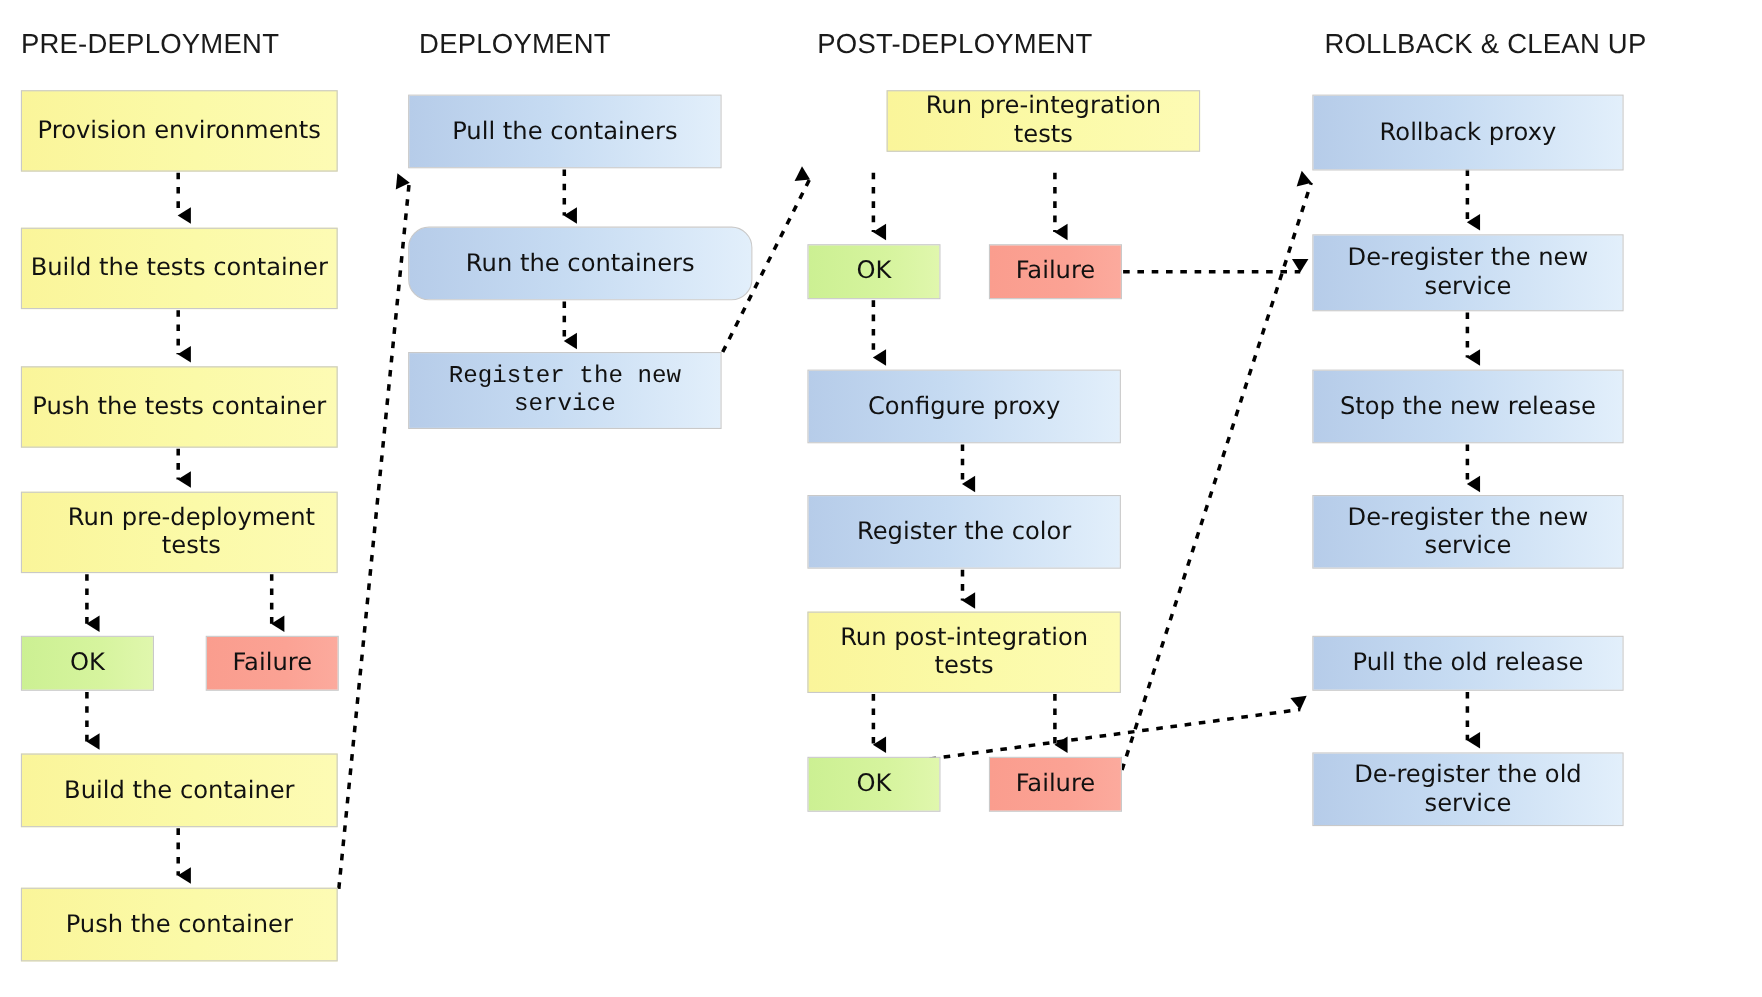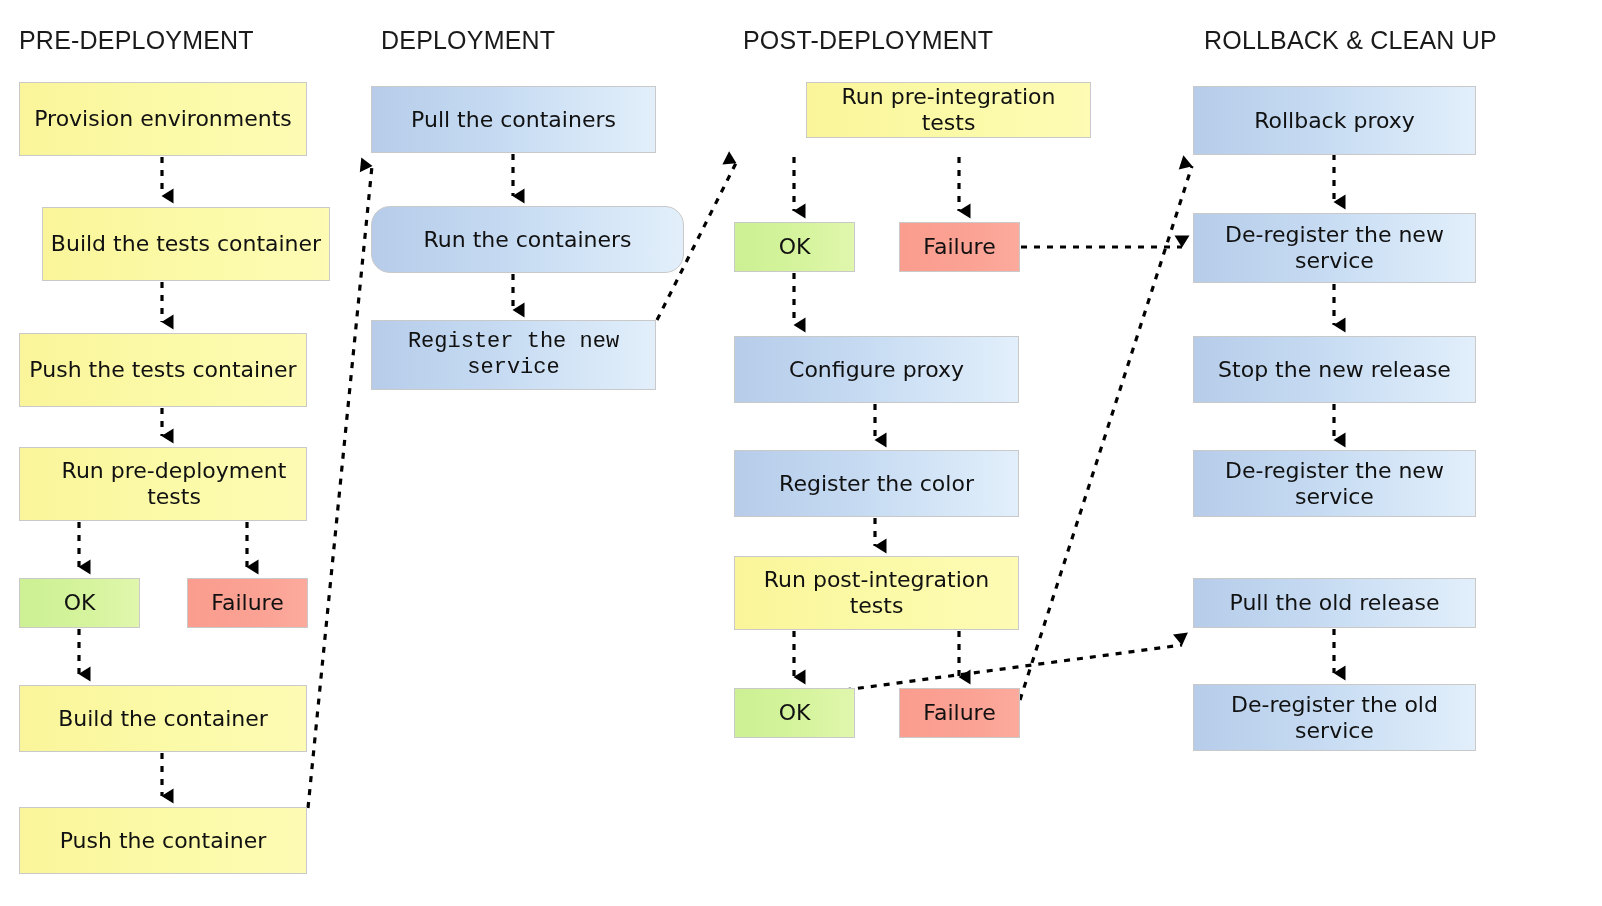--- a/index.html
+++ b/index.html
@@ -92,21 +92,21 @@
         <path d="M 845,690 L 1182,645" fill="none" stroke="#000000" stroke-width="3.2" stroke-dasharray="6 7" stroke-linecap="butt" marker-end="url(#arrowDown)"></path>
         <path d="M 1020,700 L 1192,166" fill="none" stroke="#000000" stroke-width="3.2" stroke-dasharray="6 7" stroke-linecap="butt" marker-end="url(#arrowDown)"></path>
         <path d="M 1334,154 L 1334,202" fill="none" stroke="#000000" stroke-width="3.2" stroke-dasharray="6 7" stroke-linecap="butt" marker-end="url(#arrowDown)"></path>
         <path d="M 1334,284 L 1334,325" fill="none" stroke="#000000" stroke-width="3.2" stroke-dasharray="6 7" stroke-linecap="butt" marker-end="url(#arrowDown)"></path>
         <path d="M 1334,404 L 1334,440" fill="none" stroke="#000000" stroke-width="3.2" stroke-dasharray="6 7" stroke-linecap="butt" marker-end="url(#arrowDown)"></path>
         <path d="M 1334,629 L 1334,673" fill="none" stroke="#000000" stroke-width="3.2" stroke-dasharray="6 7" stroke-linecap="butt" marker-end="url(#arrowDown)"></path>
       </g>
   </svg>
   <div id="node-layer">
       <div class="node yellow" style="left: 19px; top: 82px; width: 288px; height: 74px;">Provision environments</div>
-      <div class="node yellow" style="left: 19px; top: 207px; width: 288px; height: 74px; margin-left: 23px;">Build the tests container</div>
+      <div class="node yellow" style="left: 19px; top: 207px; width: 288px; height: 74px;">Build the tests container</div>
       <div class="node yellow" style="left: 19px; top: 333px; width: 288px; height: 74px;">Push the tests container</div>
       <div class="node yellow" style="left: 19px; top: 447px; width: 288px; height: 74px; padding-left: 28px;">Run pre-deployment tests</div>
       <div class="node green" style="left: 19px; top: 578px; width: 121px; height: 50px;">OK</div>
       <div class="node red" style="left: 187px; top: 578px; width: 121px; height: 50px;">Failure</div>
       <div class="node yellow" style="left: 19px; top: 685px; width: 288px; height: 67px;">Build the container</div>
       <div class="node yellow" style="left: 19px; top: 807px; width: 288px; height: 67px;">Push the container</div>
       <div class="node blue" style="left: 371px; top: 86px; width: 285px; height: 67px;">Pull the containers</div>
       <div class="node blue" style="left: 371px; top: 206px; width: 313px; height: 67px; border-radius: 19px;">Run the containers</div>
       <div class="node blue" style="left: 371px; top: 320px; width: 285px; height: 70px; font-family: Liberation Mono, monospace;">Register the new service</div>
       <div class="node yellow" style="left: 774px; top: 82px; width: 285px; height: 56px; margin-left: 32px;">Run pre-integration tests</div>

